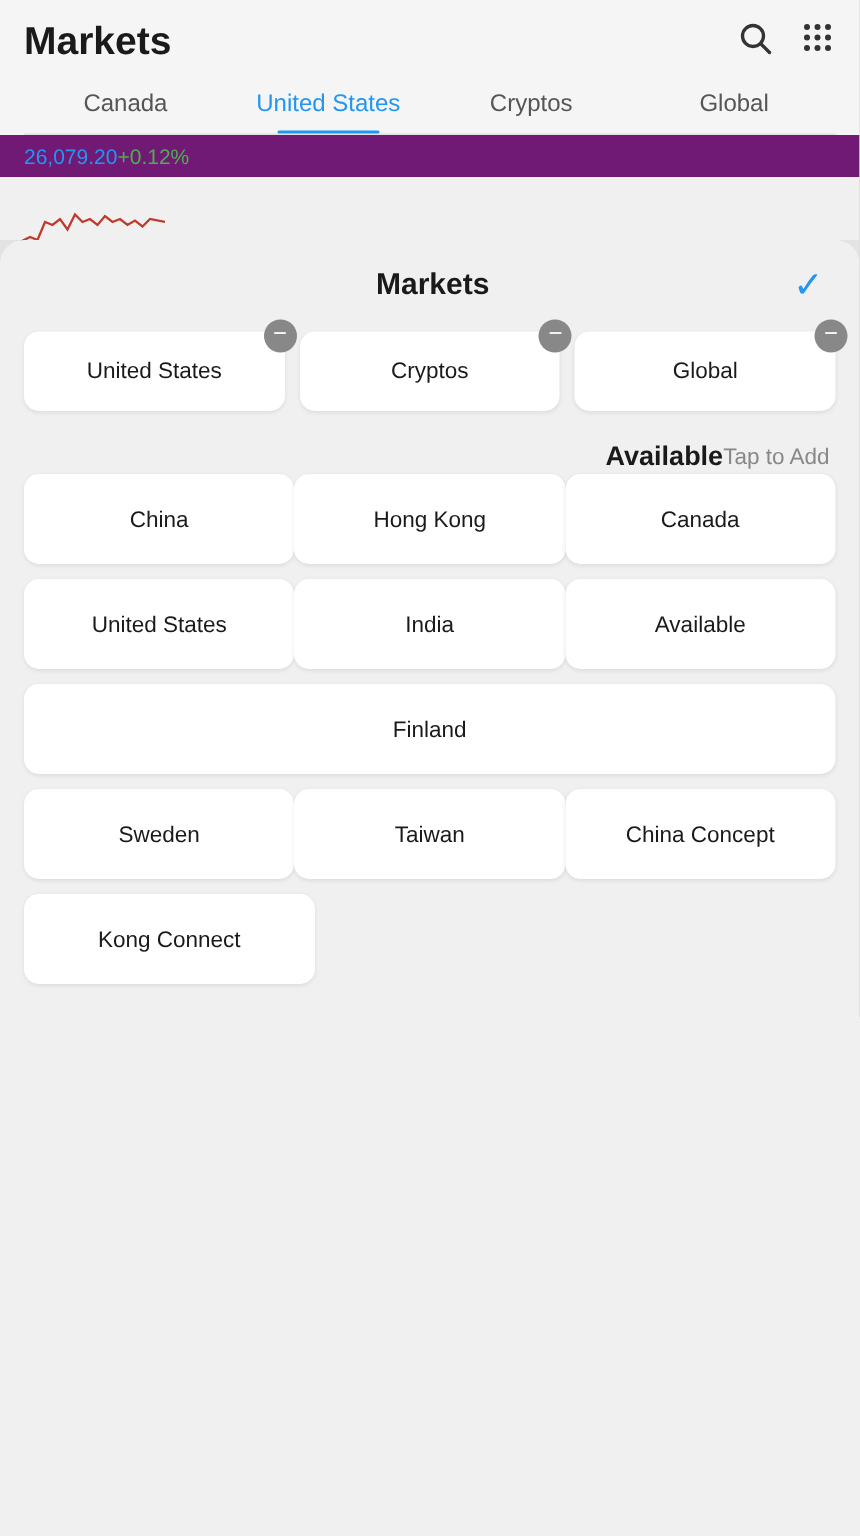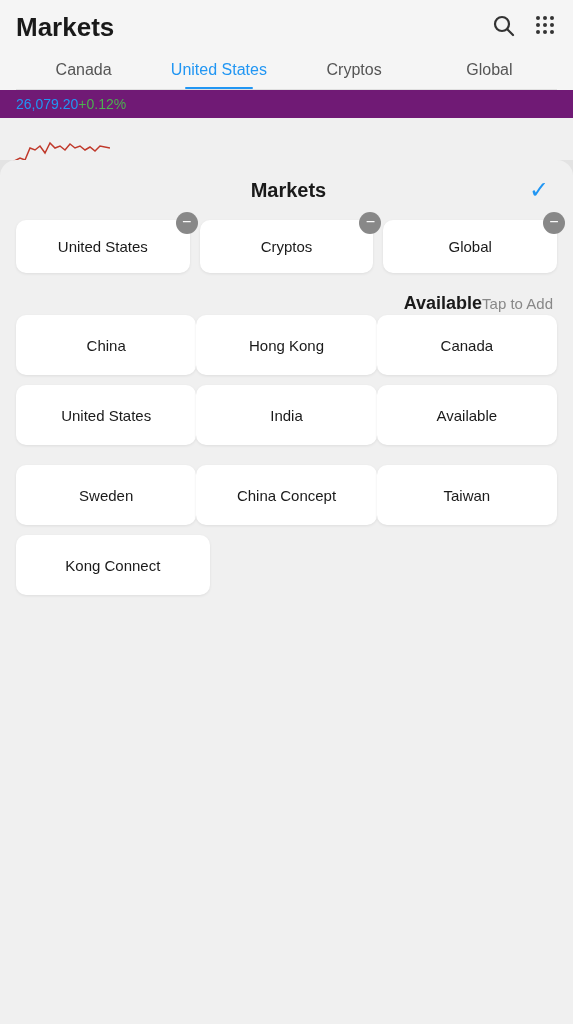--- a/index.html
+++ b/index.html
@@ -310,27 +310,28 @@
         <div class="available-card">Canada</div>
       </div>
 
       <div class="grid-row">
         <div class="available-card">United States</div>
         <div class="available-card">India</div>
         <div class="available-card">Available</div>
       </div>
 
       <div class="grid-row">
+        <div class="available-card">Finland</div>
       </div>
 
 
       <div class="grid-row">
         <div class="available-card">Sweden</div>
+        <div class="available-card">Taiwan</div>
         <div class="available-card">China Concept</div>
-        <div class="available-card">Taiwan</div>
       </div>
 
       <div class="grid-row">
         <div class="available-card">Kong Connect</div>
         <div style="flex:1"></div>
         <div style="flex:1"></div>
       </div>
 
     </div>
   </div>

